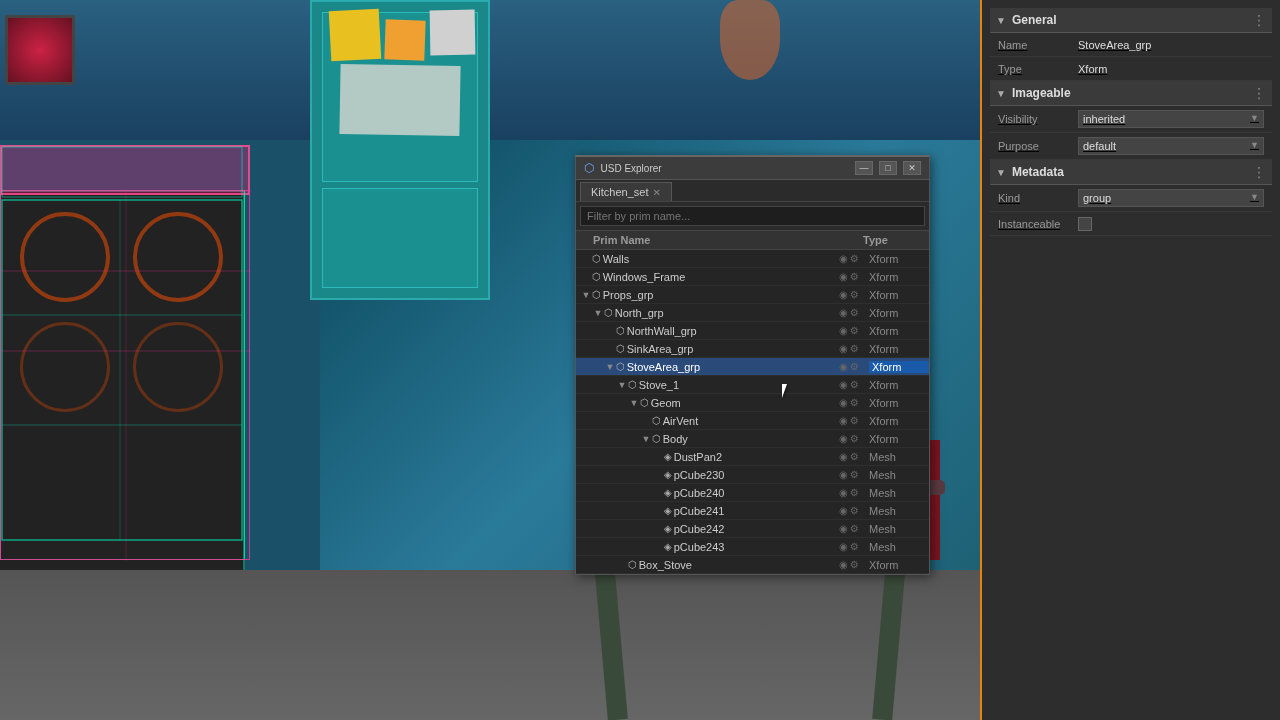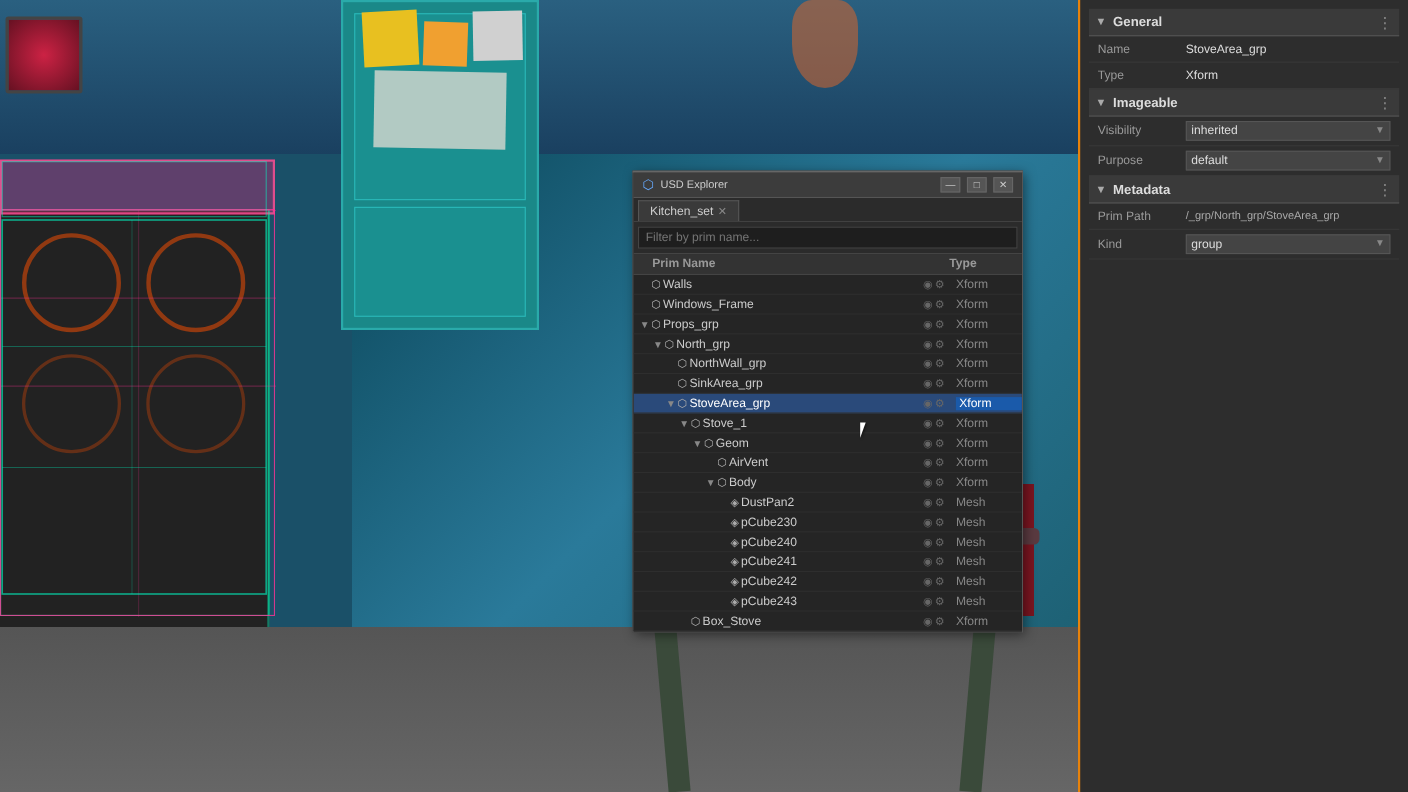--- a/index.html
+++ b/index.html
@@ -72,20 +72,21 @@
     .section-content {
       padding: 0;
     }
 
     .prop-row {
       display: flex;
       align-items: center;
       padding: 4px 8px;
       border-bottom: 1px solid #383838;
       min-height: 24px;
+      text-decoration: underline;
     }
 
     .prop-label {
       color: #999;
       width: 80px;
       flex-shrink: 0;
       font-size: 11px;
     }
 
     .prop-value {
@@ -794,29 +795,29 @@
     </div>
 
     <div class="section">
       <div class="section-header">
         <span class="arrow">▼</span>
         <span class="title">Metadata</span>
         <span class="menu-dots">⋮</span>
       </div>
       <div class="section-content">
         <div class="prop-row">
-          <span class="prop-label">Prim Path</span>
-          <span class="prop-path">/_grp/North_grp/StoveArea_grp</span>
-        </div>
-        <div class="prop-row">
           <span class="prop-label">Kind</span>
           <div class="prop-dropdown">
             <span>group</span>
             <span class="dd-arrow">▼</span>
           </div>
         </div>
+        <div class="prop-row">
+          <span class="prop-label">Instanceable</span>
+          <div class="checkbox-inactive"></div>
+        </div>
       </div>
     </div>
 
   </div>
 </div>
 
 <div class="cursor" style="left: 782px; top: 384px;"></div>
 
 </body></html>

